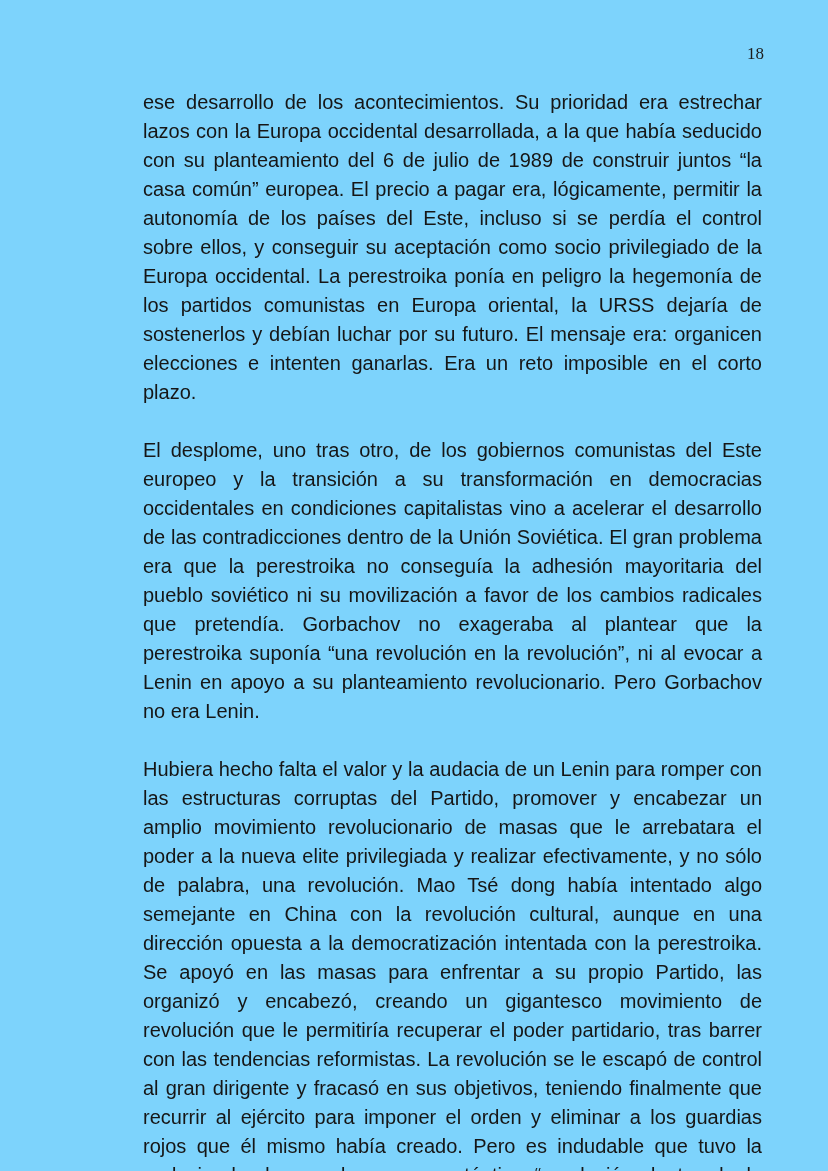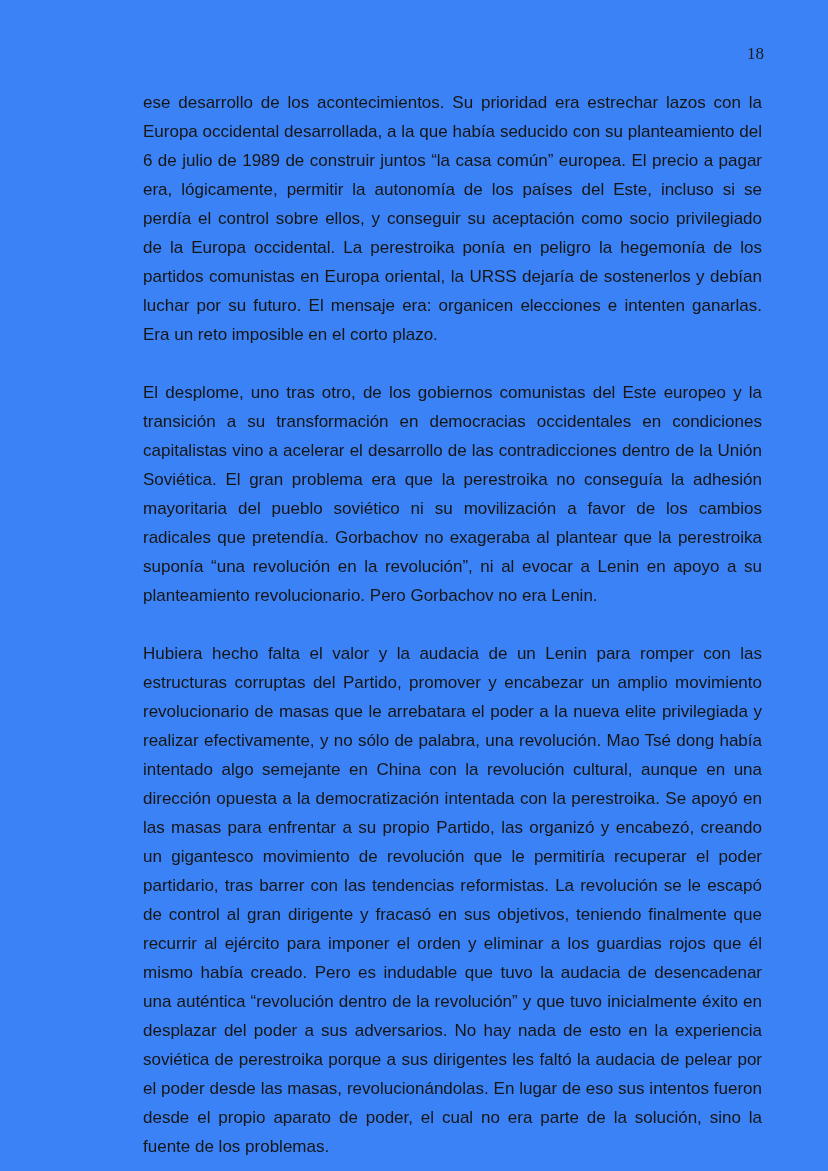--- a/index.html
+++ b/index.html
@@ -4,40 +4,40 @@
 <style>
   html, body {
     margin: 0;
     padding: 0;
     background: #ffffff;
   }
   .page {
     position: relative;
     width: 828px;
     height: 1171px;
-    background: #3b82f6;
+    background: #7dd3fc;
     overflow: hidden;
   }
   .page-number {
     position: absolute;
     top: 44px;
     right: 64px;
     font-family: "Liberation Serif", serif;
     font-size: 17px;
     color: #1c1c1c;
   }
   .content {
     position: absolute;
     left: 143px;
     top: 88px;
     width: 619px;
   }
   .content p {
     font-family: "Liberation Sans", sans-serif;
-    font-size: 17px;
+    font-size: 20px;
     line-height: 29px;
     color: #161616;
     text-align: justify;
     margin: 0 0 29px 0;
     -webkit-font-smoothing: antialiased;
   }
   .content p:last-child {
     margin-bottom: 18px;
   }
 </style>

